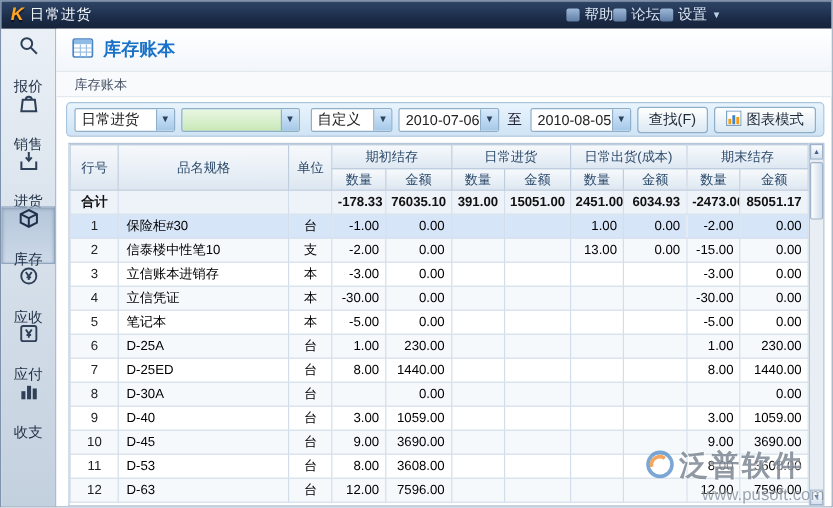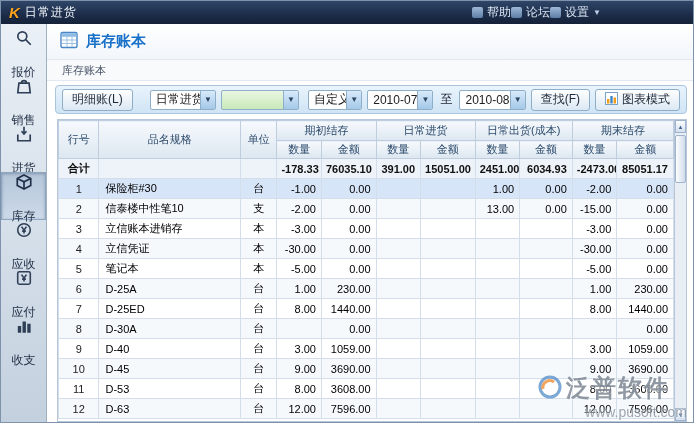--- a/index.html
+++ b/index.html
@@ -183,21 +183,20 @@
         </span>
         <span class="page-title">库存账本</span>
       </div>
 
       <div class="breadcrumb-bar">
         <span>库存账本</span>
       </div>
 
       <div class="toolbar-wrap">
         <div class="toolbar">
-          <button class="btn" style="margin-right:12px">明细账(L)</button>
 
           <div class="combo w-cat">
             <span class="combo-text">日常进货</span>
             <span class="arrow-btn">▼</span>
           </div>
 
           <div class="combo green w-prod">
             <span class="combo-text"></span>
             <span class="arrow-btn">▼</span>
           </div>

